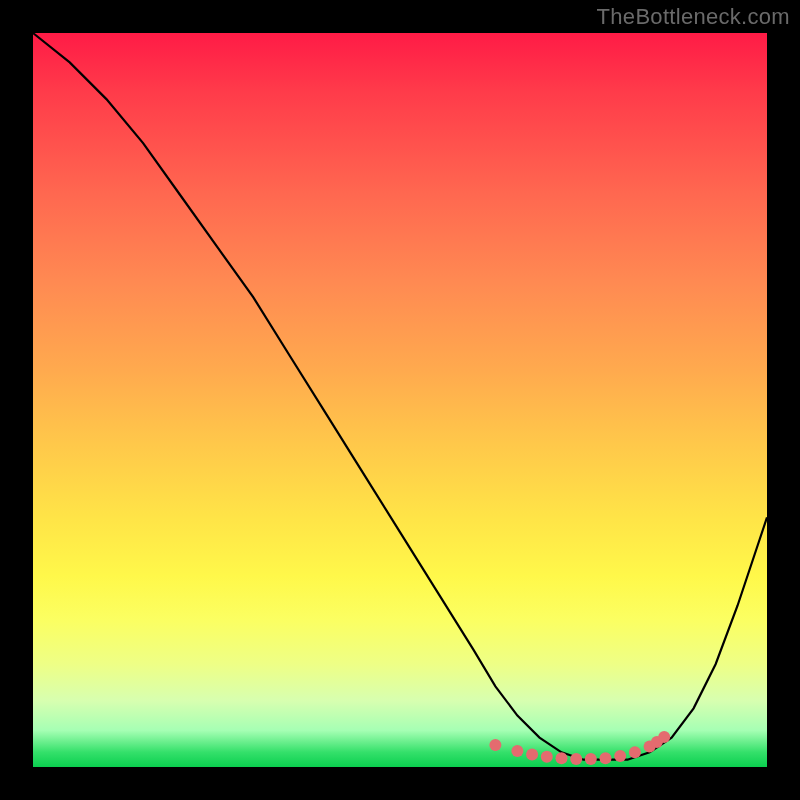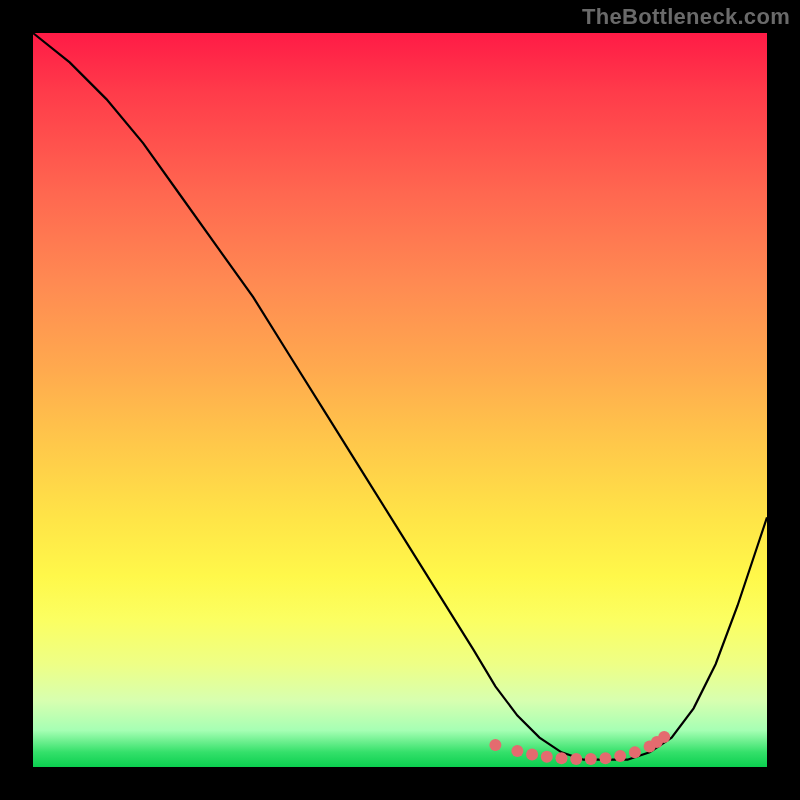--- a/index.html
+++ b/index.html
@@ -10,21 +10,21 @@
     background: #000;
     position: relative;
     font-family: Arial, sans-serif;
   }
   .watermark {
     position: absolute;
     top: 4px;
     right: 10px;
     color: #6a6a6a;
     font-size: 22px;
-    font-weight: 700;
+    font-weight: 400;
     letter-spacing: 0.3px;
     z-index: 10;
   }
   .plot-area {
     position: absolute;
     left: 33px;
     top: 33px;
     width: 734px;
     height: 734px;
     

